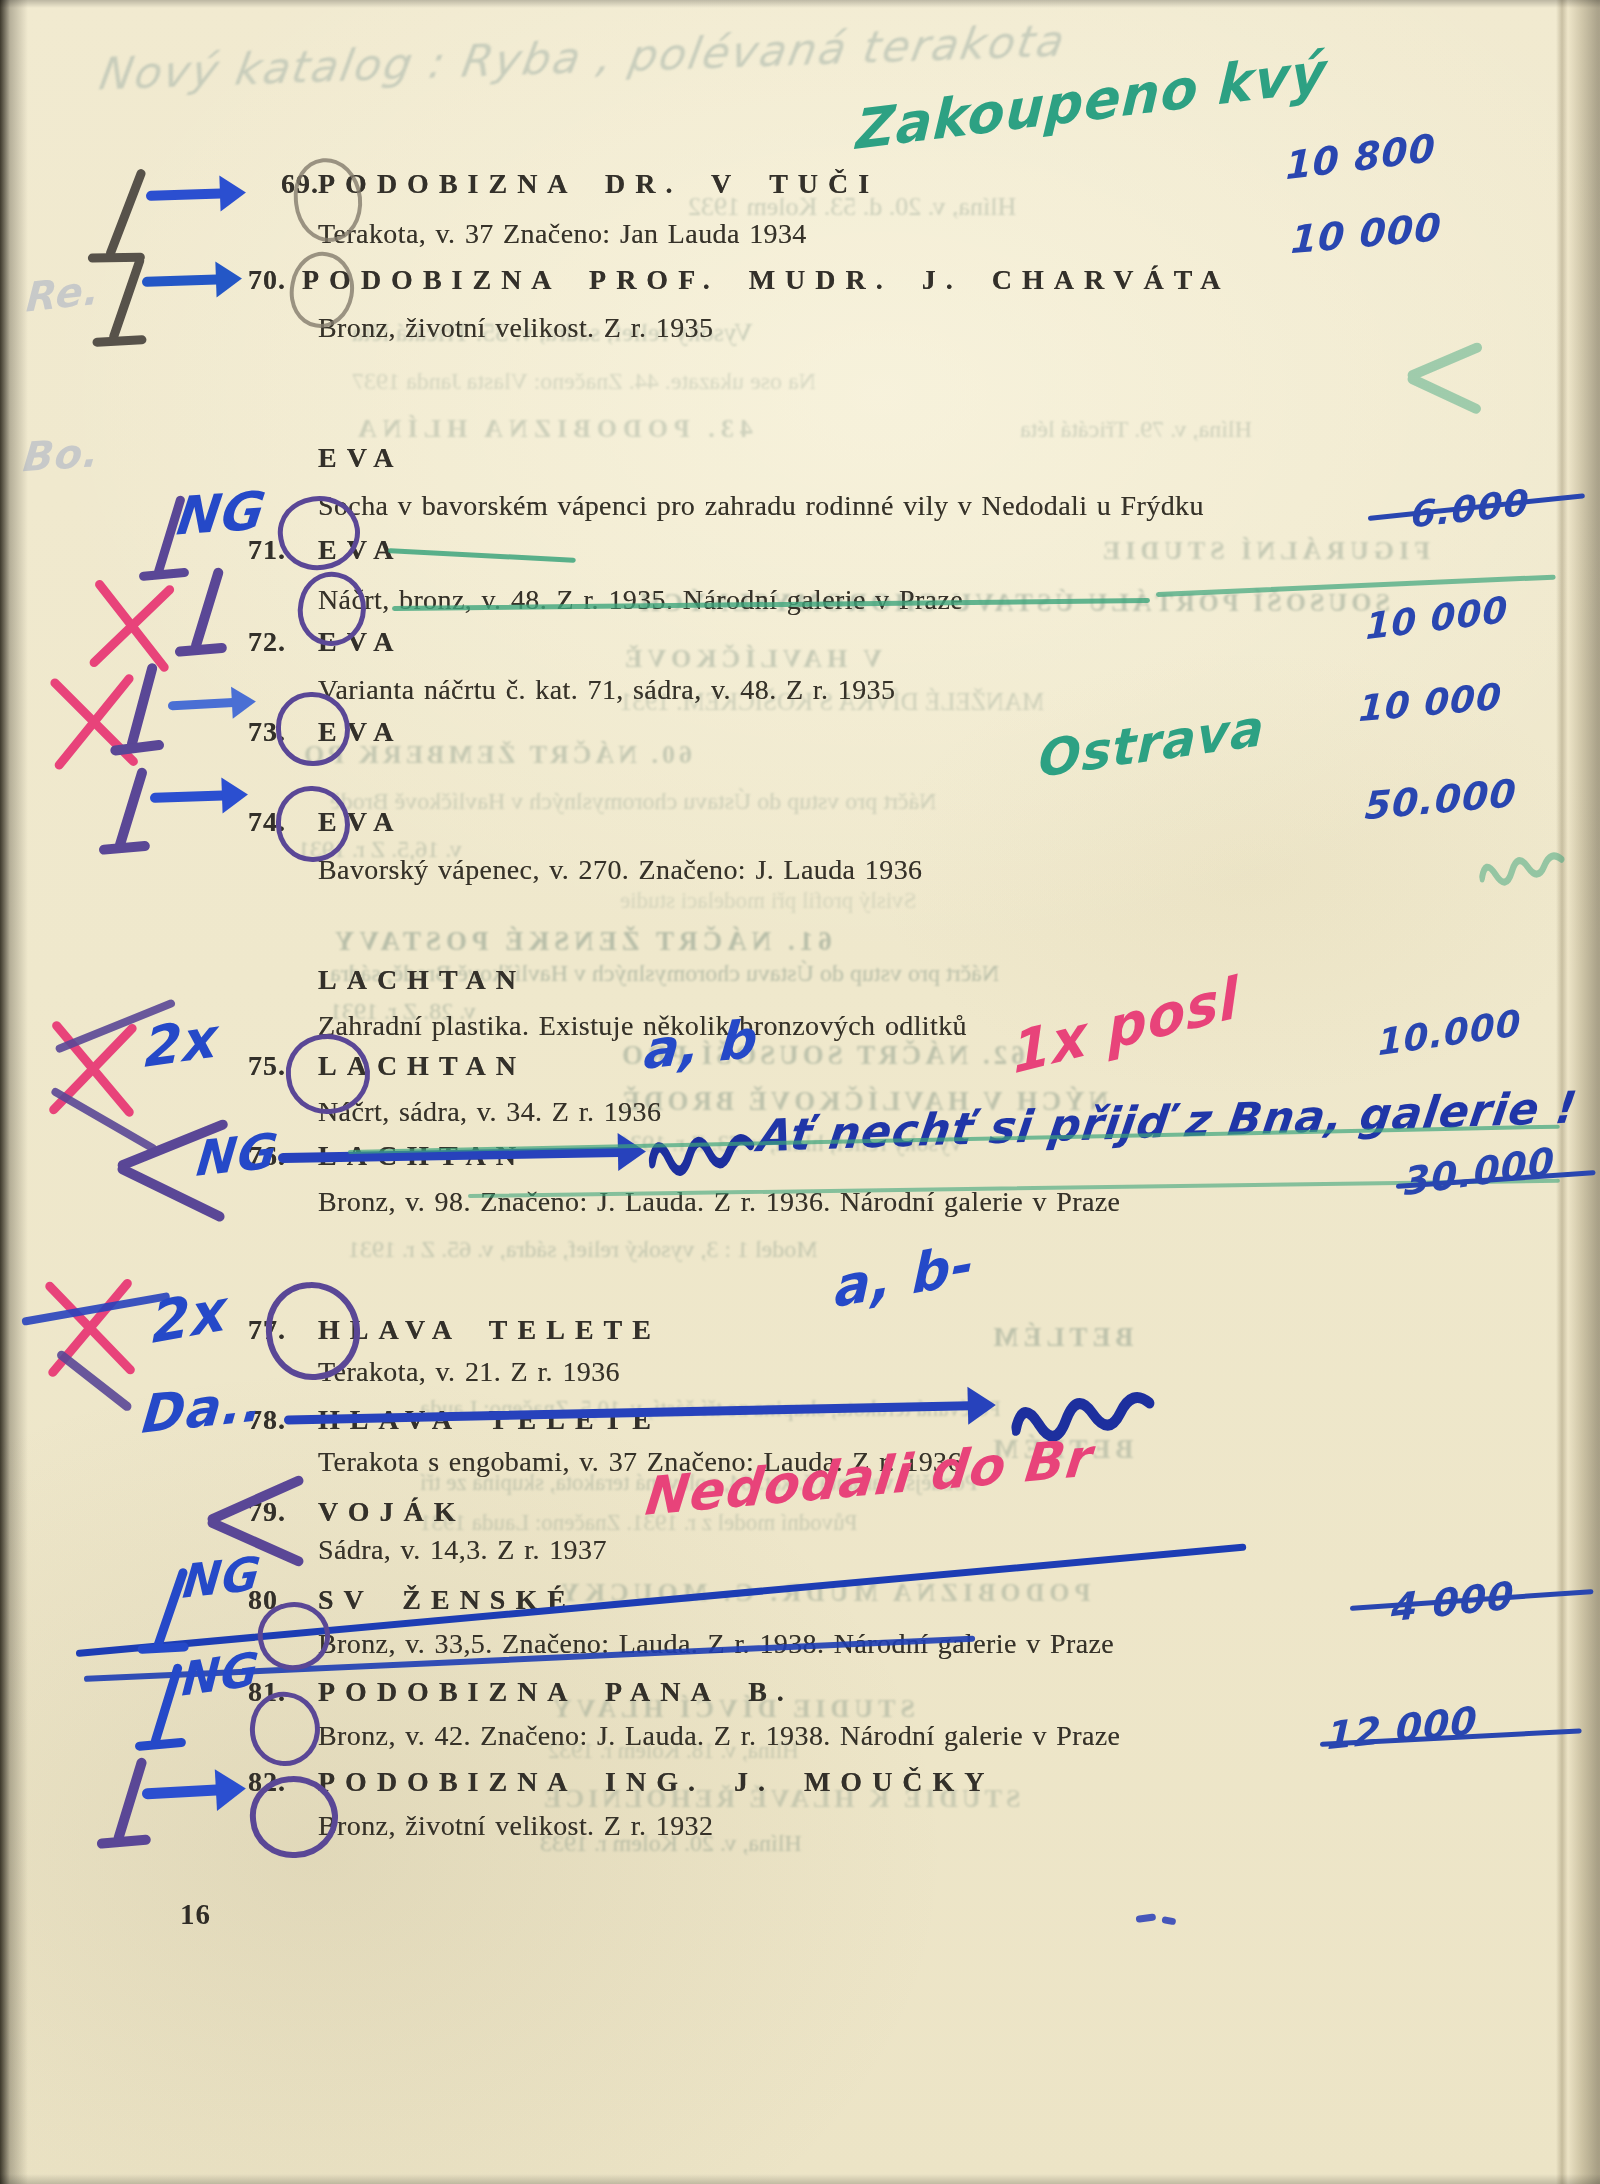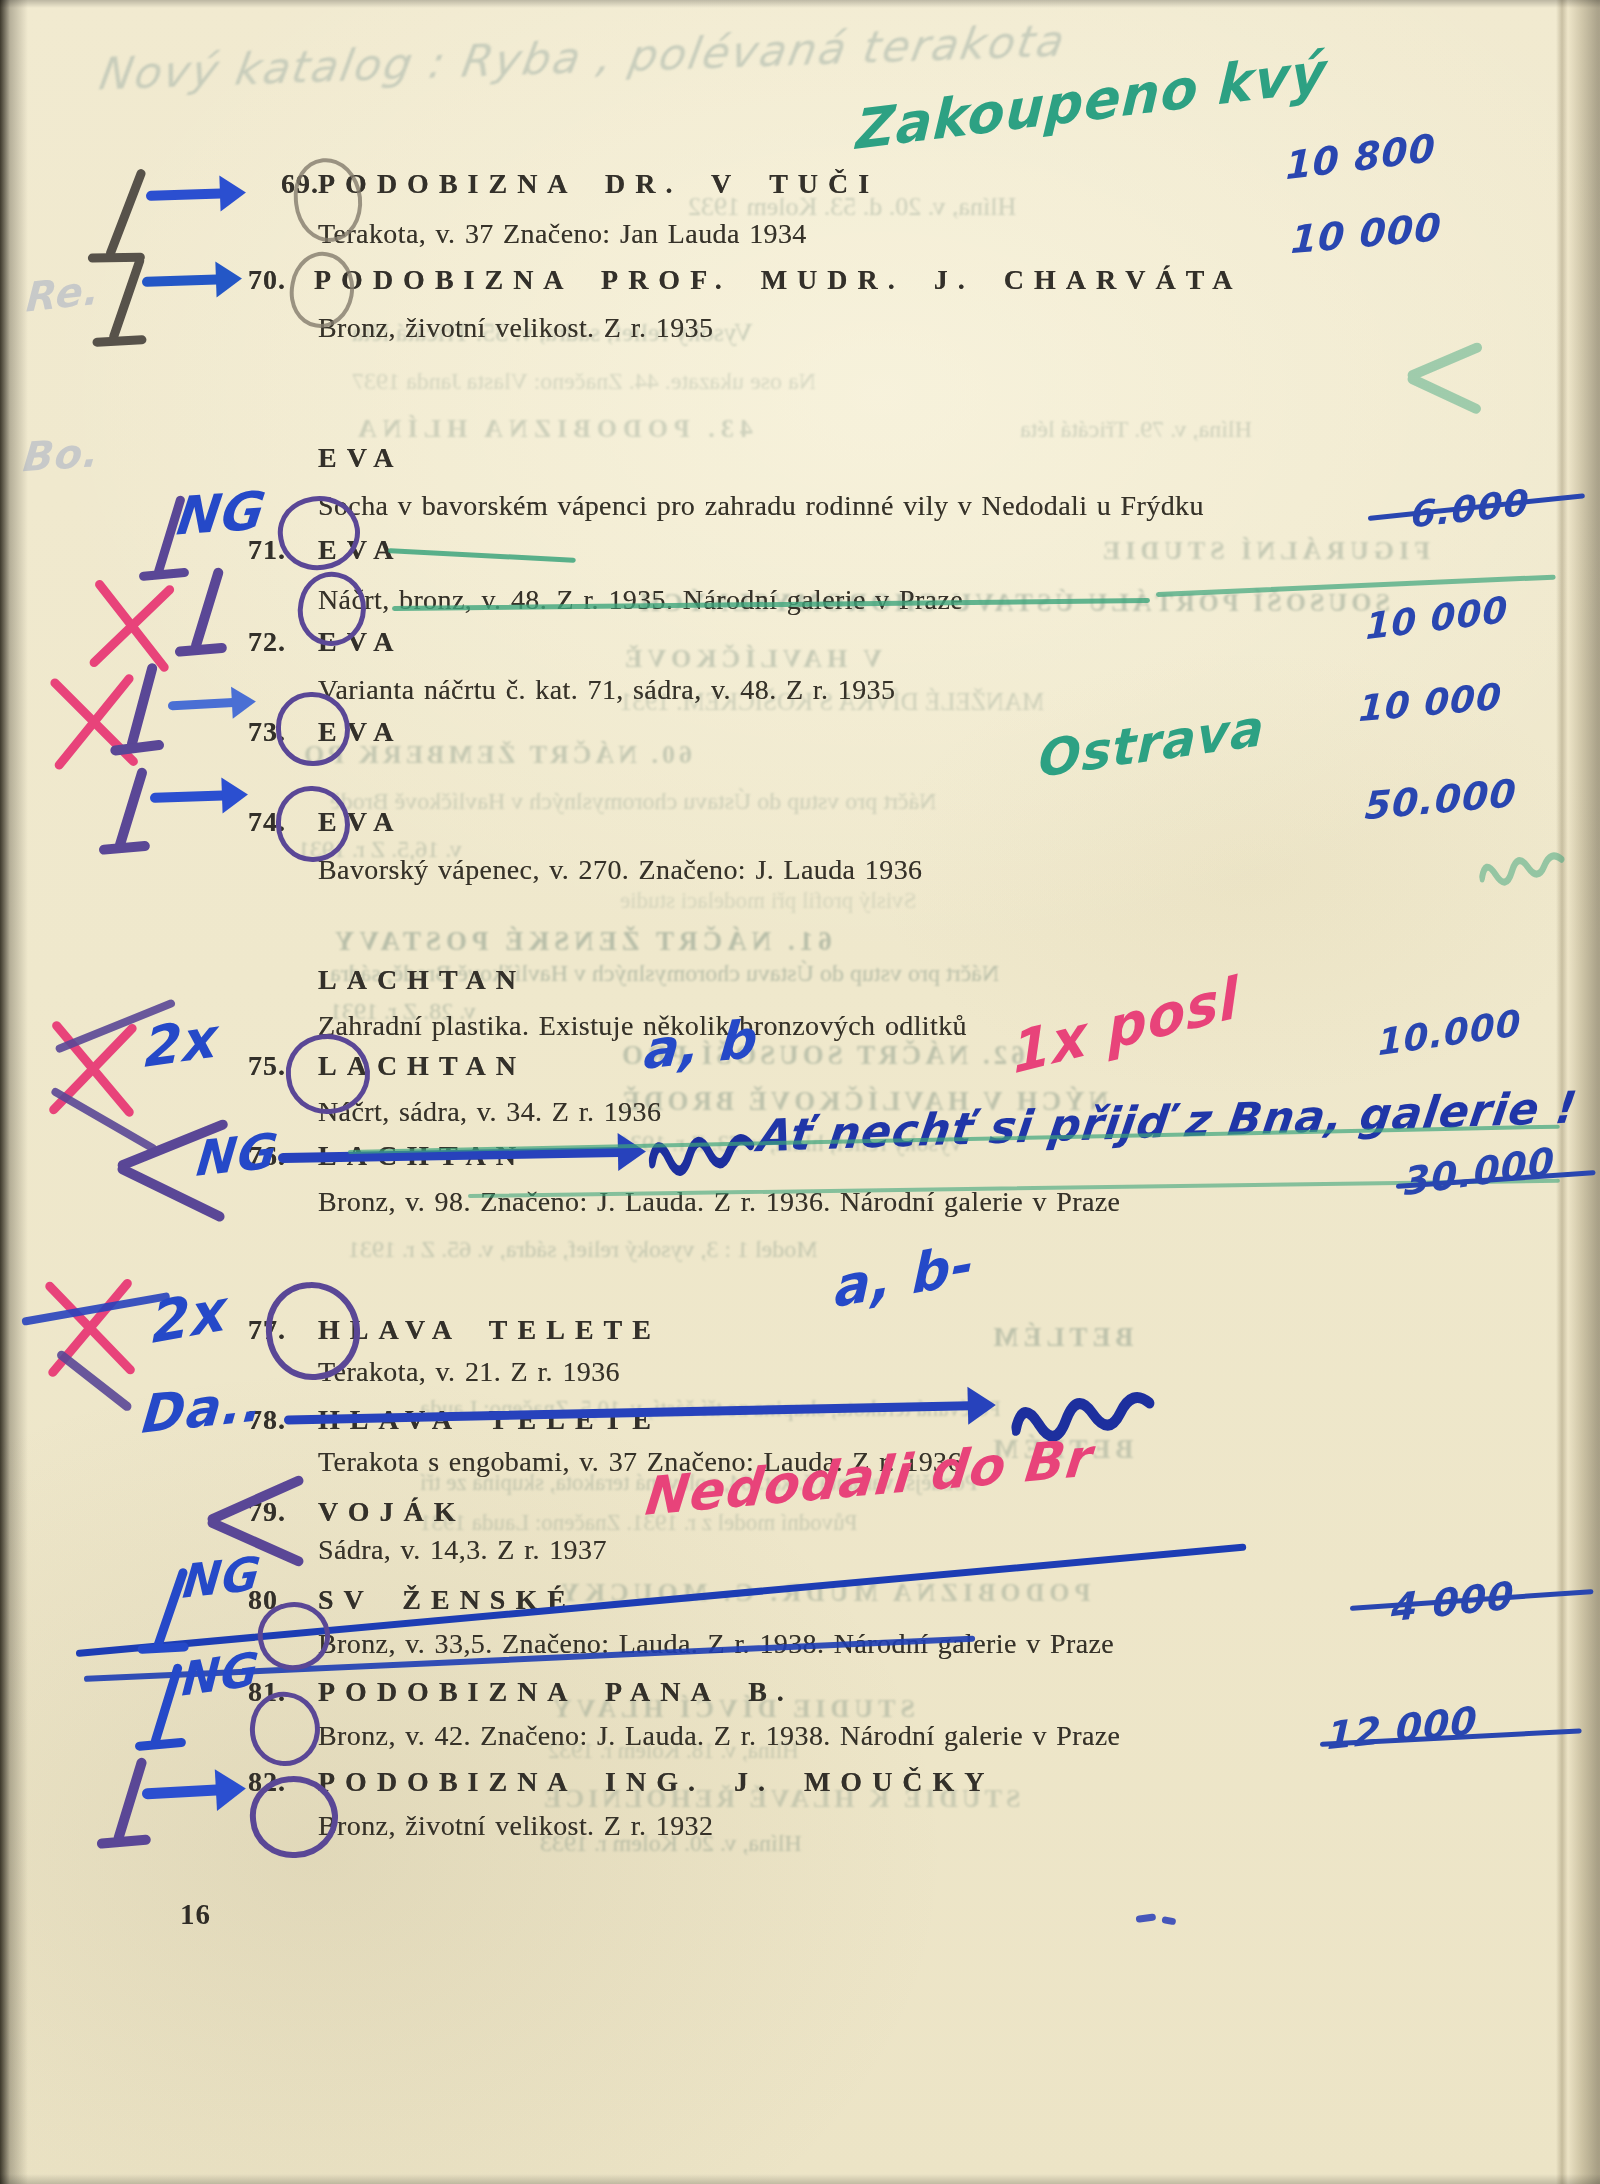--- a/index.html
+++ b/index.html
@@ -67,21 +67,21 @@
     </div>
   <div id="typed-layer">
       <div class="abs t-heading" style="left: 318px; top: 442px;">EVA</div>
       <div class="abs t-sub" style="left: 318px; top: 490px;">Socha v bavorském vápenci pro zahradu rodinné vily v Nedodali u Frýdku</div>
       <div class="abs t-heading" style="left: 318px; top: 964px;">LACHTAN</div>
       <div class="abs t-sub" style="left: 318px; top: 1010px;">Zahradní plastika. Existuje několik bronzových odlitků</div>
       <div class="abs t-num" style="left: 248px; top: 168px; margin-left: 33px;">69.</div>
       <div class="abs t-title" style="left: 318px; top: 168px;">PODOBIZNA DR. V TUČI</div>
       <div class="abs t-detail" style="left: 318px; top: 218px;">Terakota, v. 37 Značeno: Jan Lauda 1934</div>
       <div class="abs t-num" style="left: 248px; top: 264px;">70.</div>
-      <div class="abs t-title" style="left: 314px; top: 264px;">PODOBIZNA PROF. MUDR. J. CHARVÁTA</div>
+      <div class="abs t-title" style="left: 302px; top: 264px;">PODOBIZNA PROF. MUDR. J. CHARVÁTA</div>
       <div class="abs t-detail" style="left: 318px; top: 312px;">Bronz, životní velikost. Z r. 1935</div>
       <div class="abs t-num" style="left: 248px; top: 534px;">71.</div>
       <div class="abs t-title" style="left: 318px; top: 534px;">EVA</div>
       <div class="abs t-detail" style="left: 318px; top: 584px;">Náčrt, bronz, v. 48. Z r. 1935. Národní galerie v Praze</div>
       <div class="abs t-num" style="left: 248px; top: 626px;">72.</div>
       <div class="abs t-title" style="left: 318px; top: 626px;">EVA</div>
       <div class="abs t-detail" style="left: 318px; top: 674px;">Varianta náčrtu č. kat. 71, sádra, v. 48. Z r. 1935</div>
       <div class="abs t-num" style="left: 248px; top: 716px;">73.</div>
       <div class="abs t-title" style="left: 318px; top: 716px;">EVA</div>
       <div class="abs t-num" style="left: 248px; top: 806px;">74.</div>

